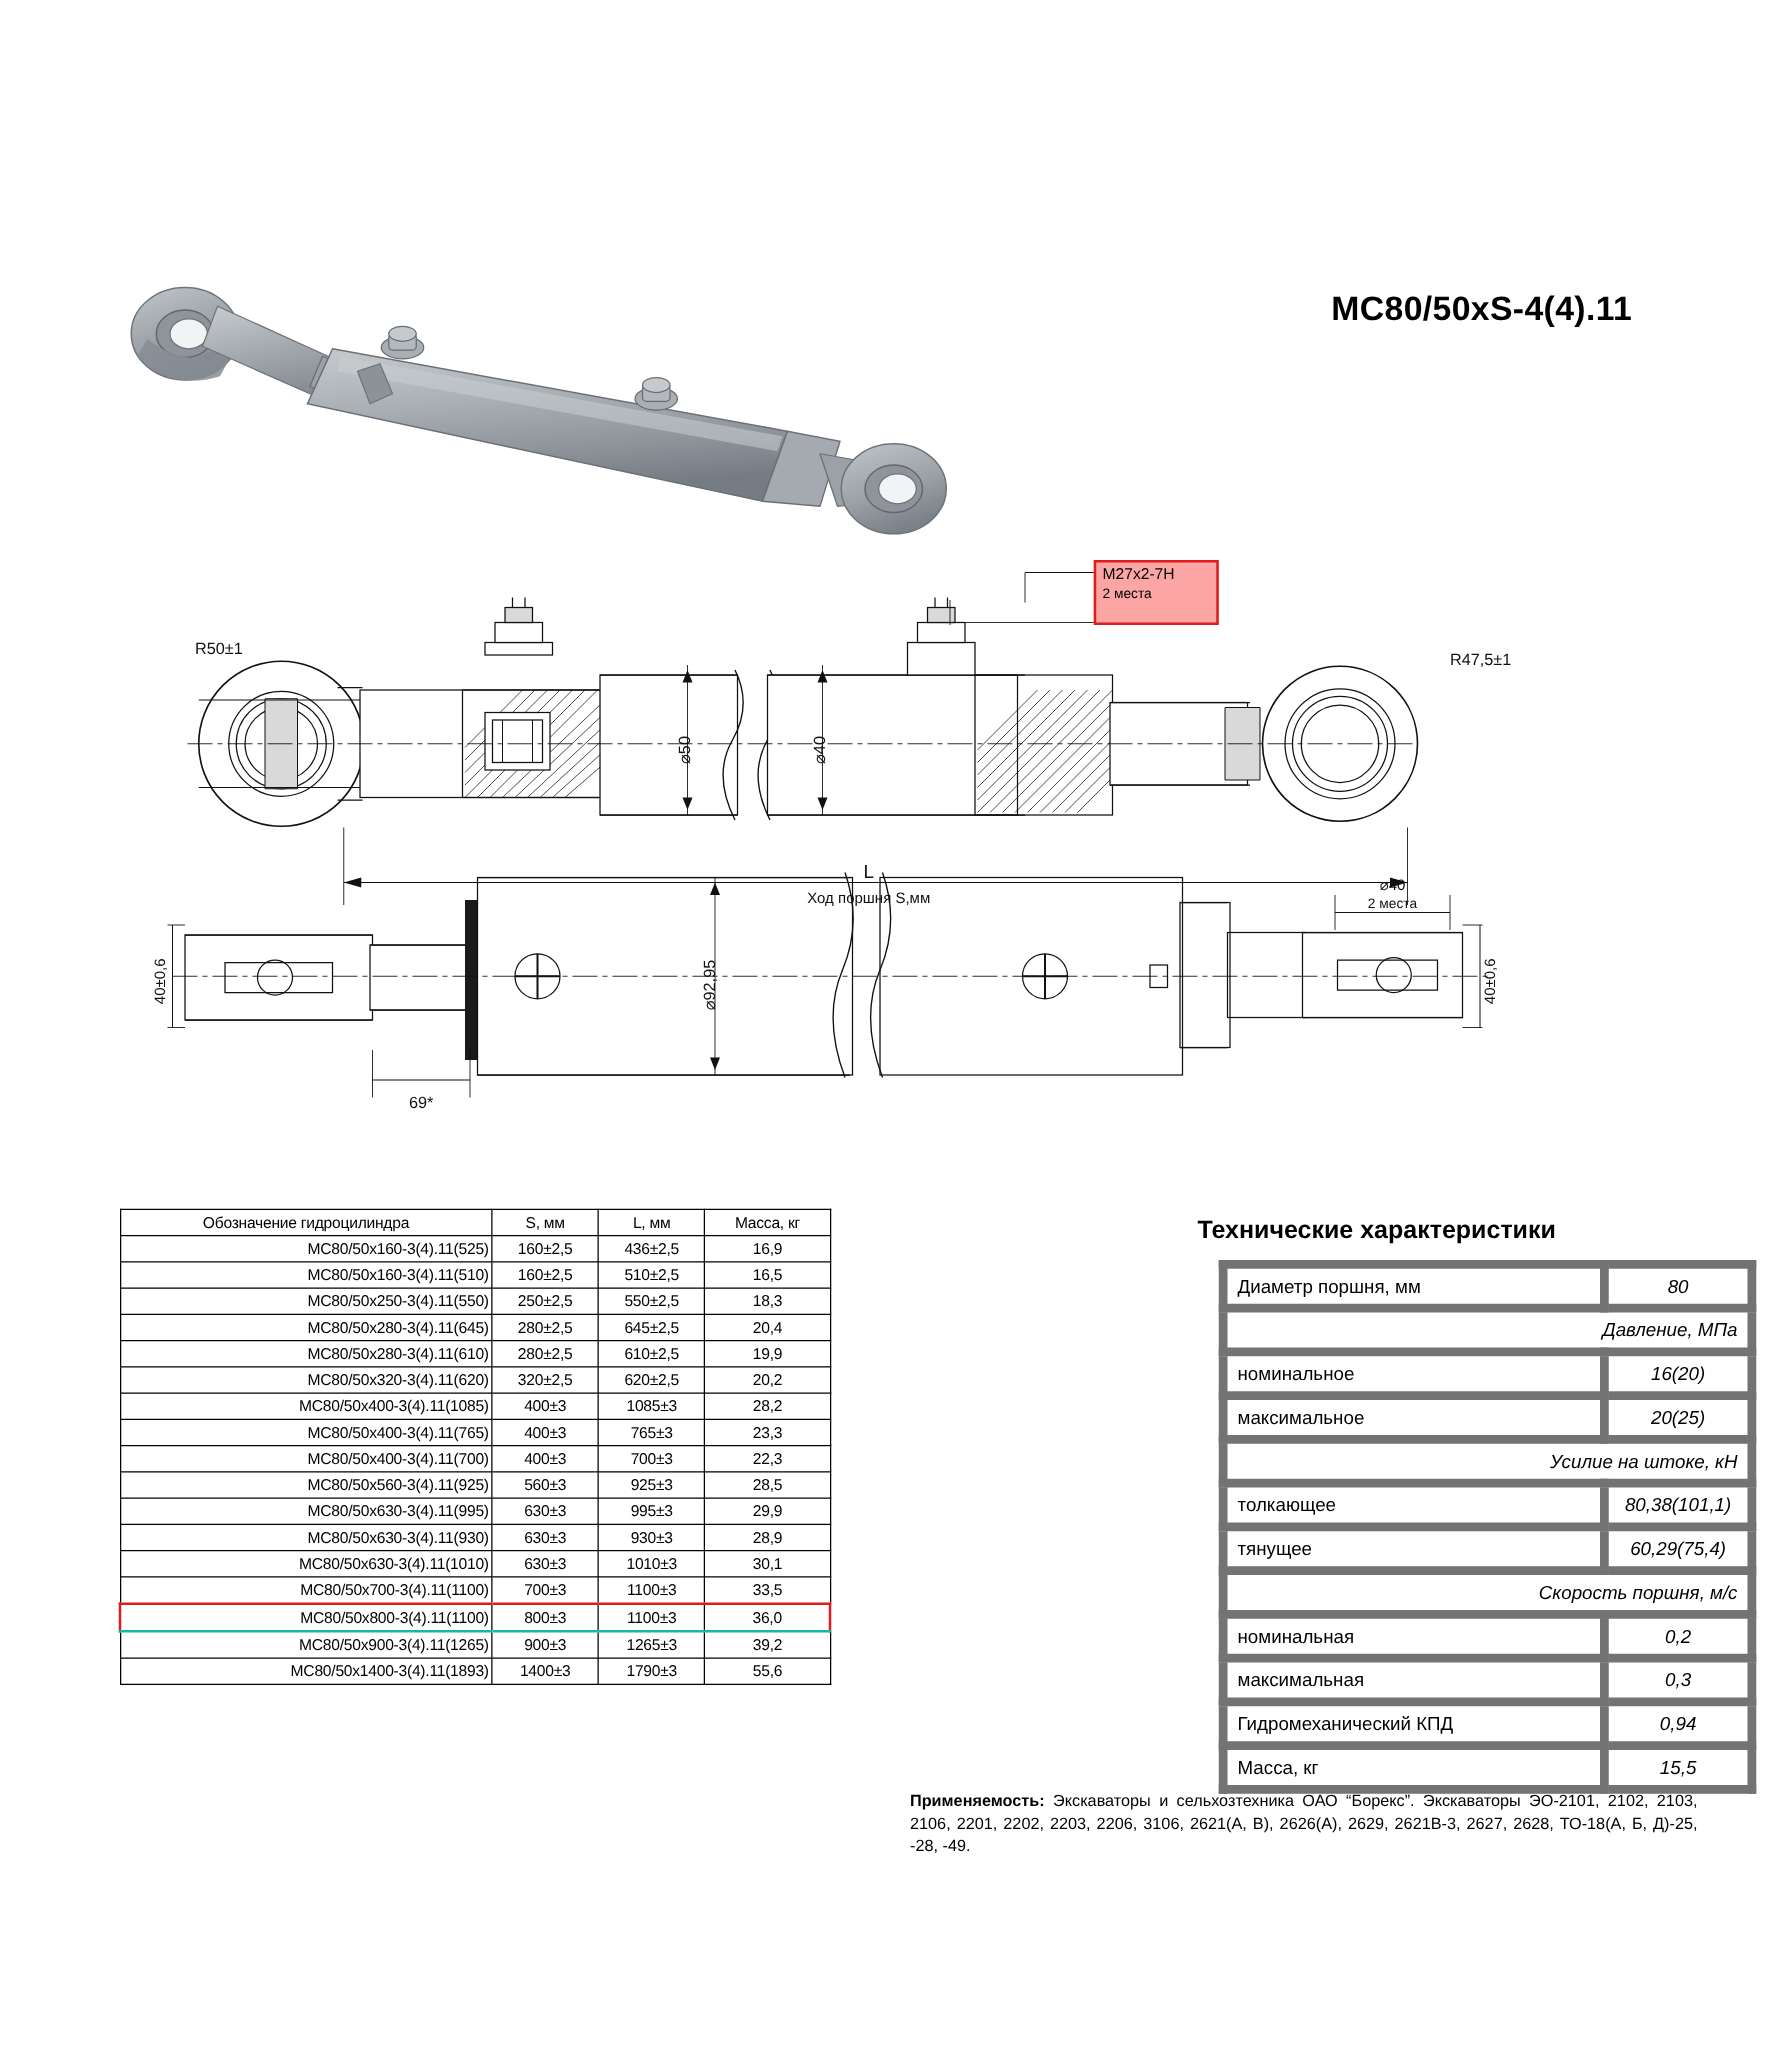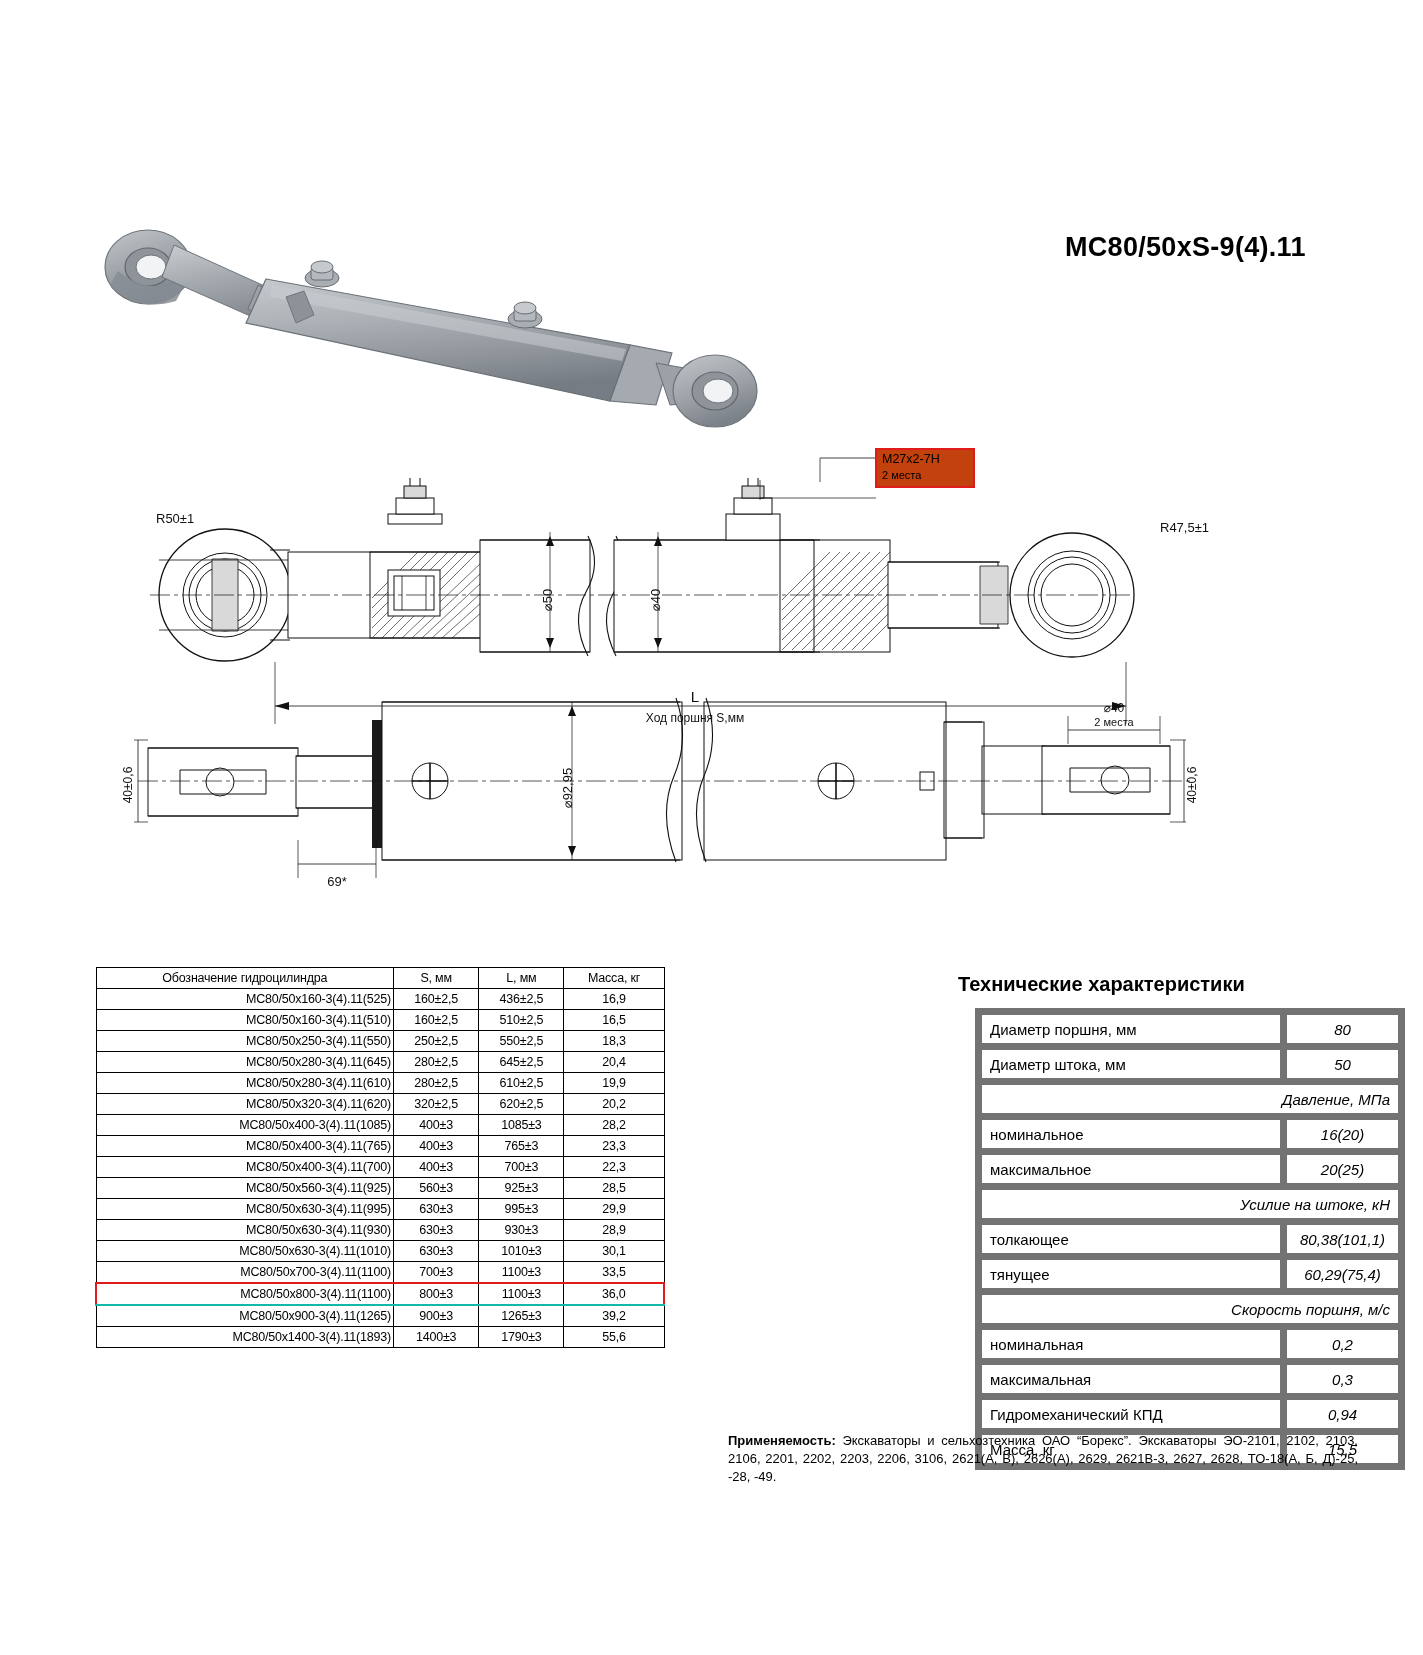--- a/index.html
+++ b/index.html
@@ -63,21 +63,21 @@
   }
   #applic b{font-weight:bold;}
 
   .lbl-sm{font-size:11px;}
 </style>
 </head>
 <body>
 
 <div class="page">
 
-  <div id="main-title">MC80/50xS-9(4).11</div>
+  <div id="main-title">MC80/50xS-4(4).11</div>
 
   <div id="render">
     <svg width="720" height="245" viewBox="0 0 720 245">
       <defs>
         <linearGradient id="gTube" x1="0" y1="0" x2="0.25" y2="1">
           <stop offset="0%" stop-color="#c6cacd"></stop>
           <stop offset="35%" stop-color="#aeb3b8"></stop>
           <stop offset="75%" stop-color="#8d9399"></stop>
           <stop offset="100%" stop-color="#767c83"></stop>
         </linearGradient>
@@ -310,21 +310,21 @@
         <text x="452" y="348" transform="rotate(-90 452 348)" text-anchor="middle">⌀92,95</text>
         <text x="217" y="446" text-anchor="middle" font-size="13">69*</text>
         <text x="994" y="272" text-anchor="middle" font-size="12">⌀40</text>
         <text x="994" y="286" text-anchor="middle" font-size="11">2 места</text>
         <text x="12" y="345" transform="rotate(-90 12 345)" text-anchor="middle" font-size="12">40±0,6</text>
         <text x="1076" y="345" transform="rotate(-90 1076 345)" text-anchor="middle" font-size="12">40±0,6</text>
       </g>
     </svg>
   </div>
 
-  <div class="redbox" id="thread-callout-box" style="left:875px;top:448px;width:100px;height:40px;background:#c2410c;">
+  <div class="redbox" id="thread-callout-box" style="left:875px;top:448px;width:100px;height:52px;background:#fca5a5;">
     <div style="font-size:12.5px;padding:1px 4px 0 5px;line-height:1.32;">
       <div>M27x2-7H</div>
       <div class="lbl-sm">2 места</div>
     </div>
   </div>
 
   <table id="table-models">
     <thead>
       <tr>
         <th>Обозначение гидроцилиндра</th>
@@ -440,24 +440,20 @@
   </table>
 
   <div id="specs-title">Технические характеристики</div>
   <table id="table-specs">
     <tbody id="specs-body">
         <tr>
           <td class="lbl">Диаметр поршня, мм</td>
           <td class="val">80</td>
         </tr>
         <tr>
-          <td class="lbl">Диаметр штока, мм</td>
-          <td class="val">50</td>
-        </tr>
-        <tr>
           <td class="full" colspan="2">Давление, МПа</td>
         </tr>
         <tr>
           <td class="lbl">номинальное</td>
           <td class="val">16(20)</td>
         </tr>
         <tr>
           <td class="lbl">максимальное</td>
           <td class="val">20(25)</td>
         </tr>

